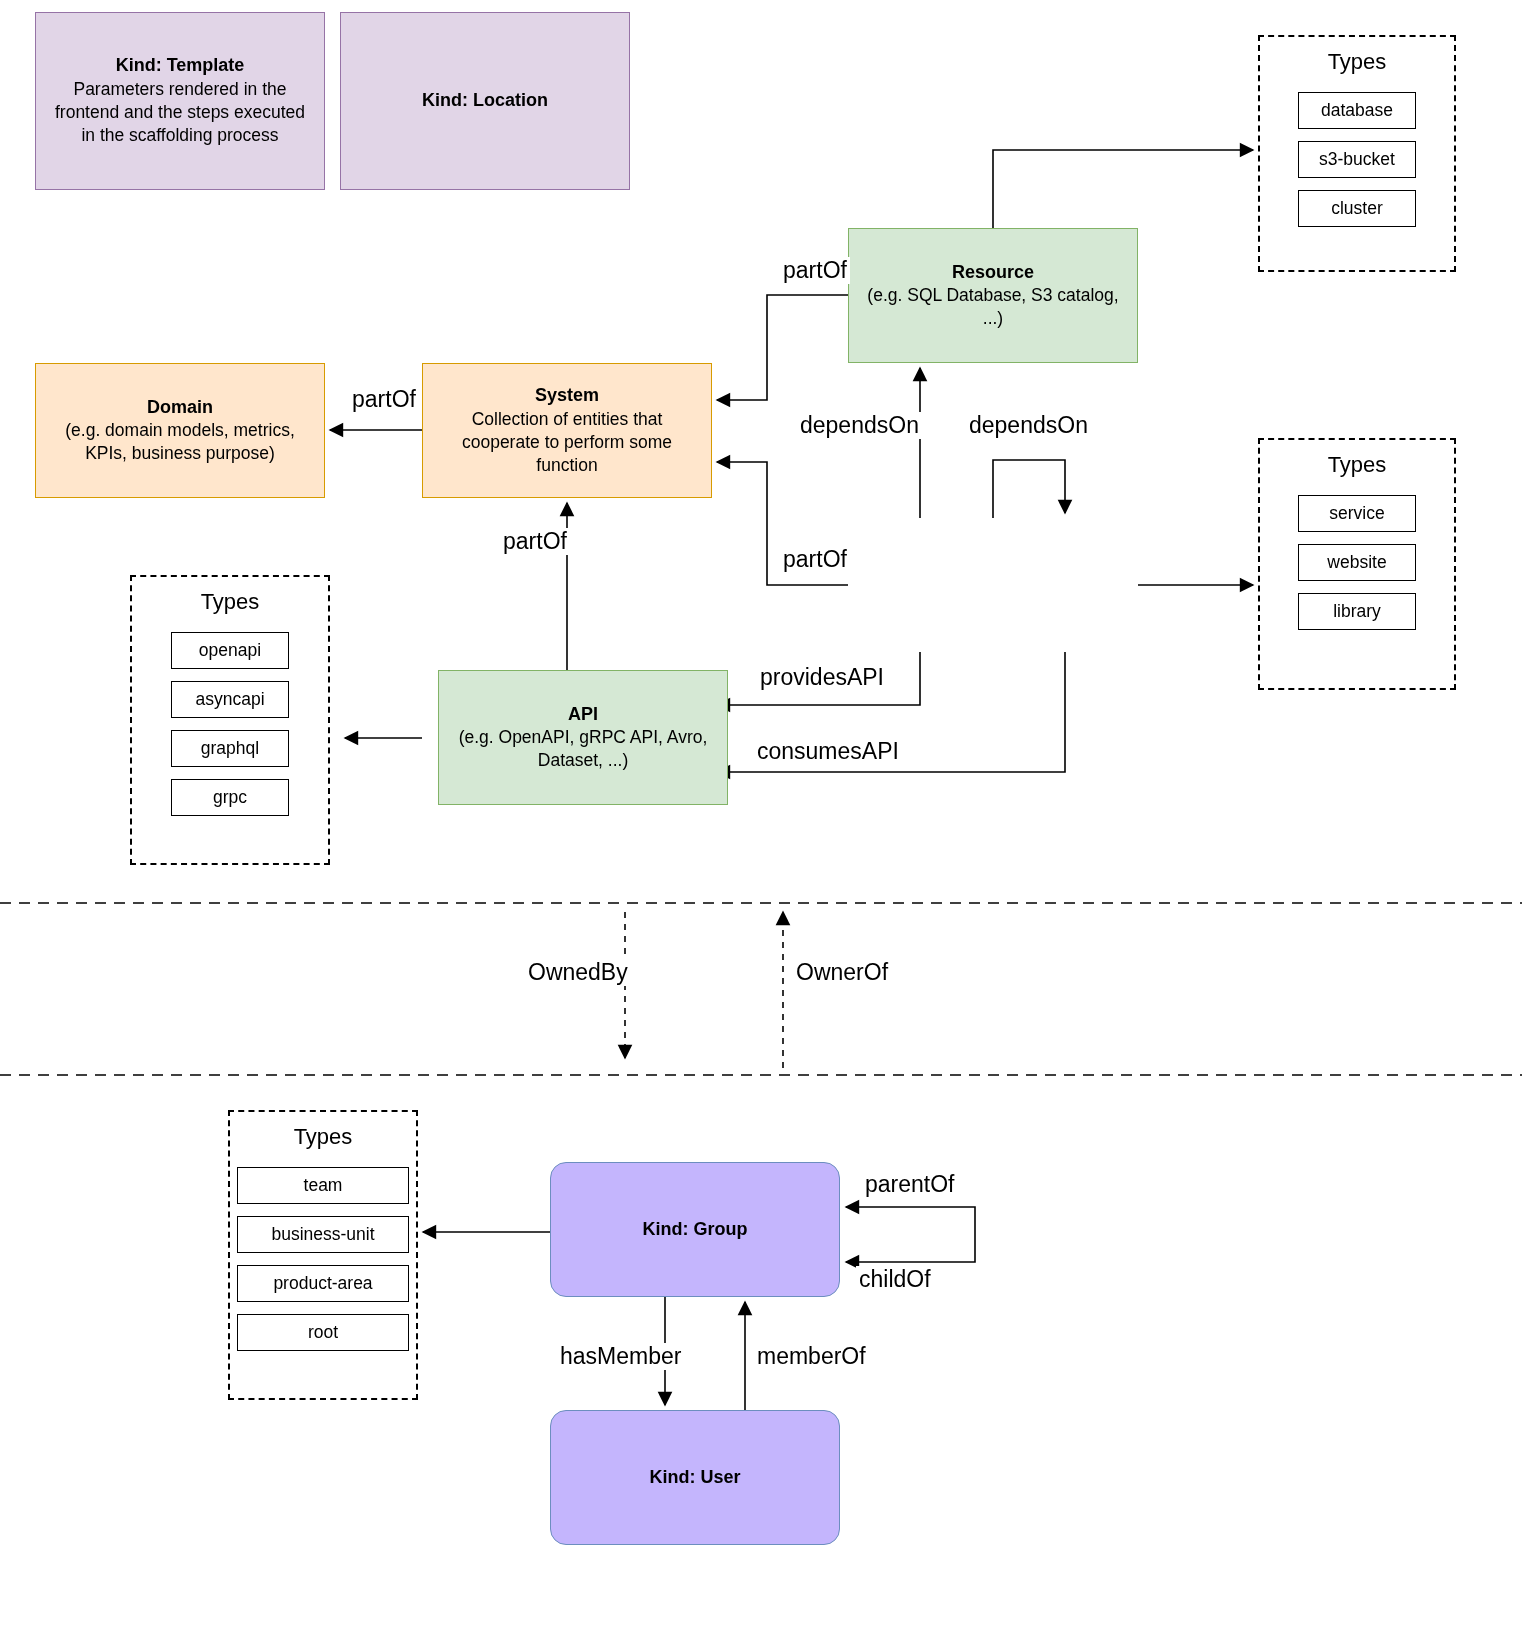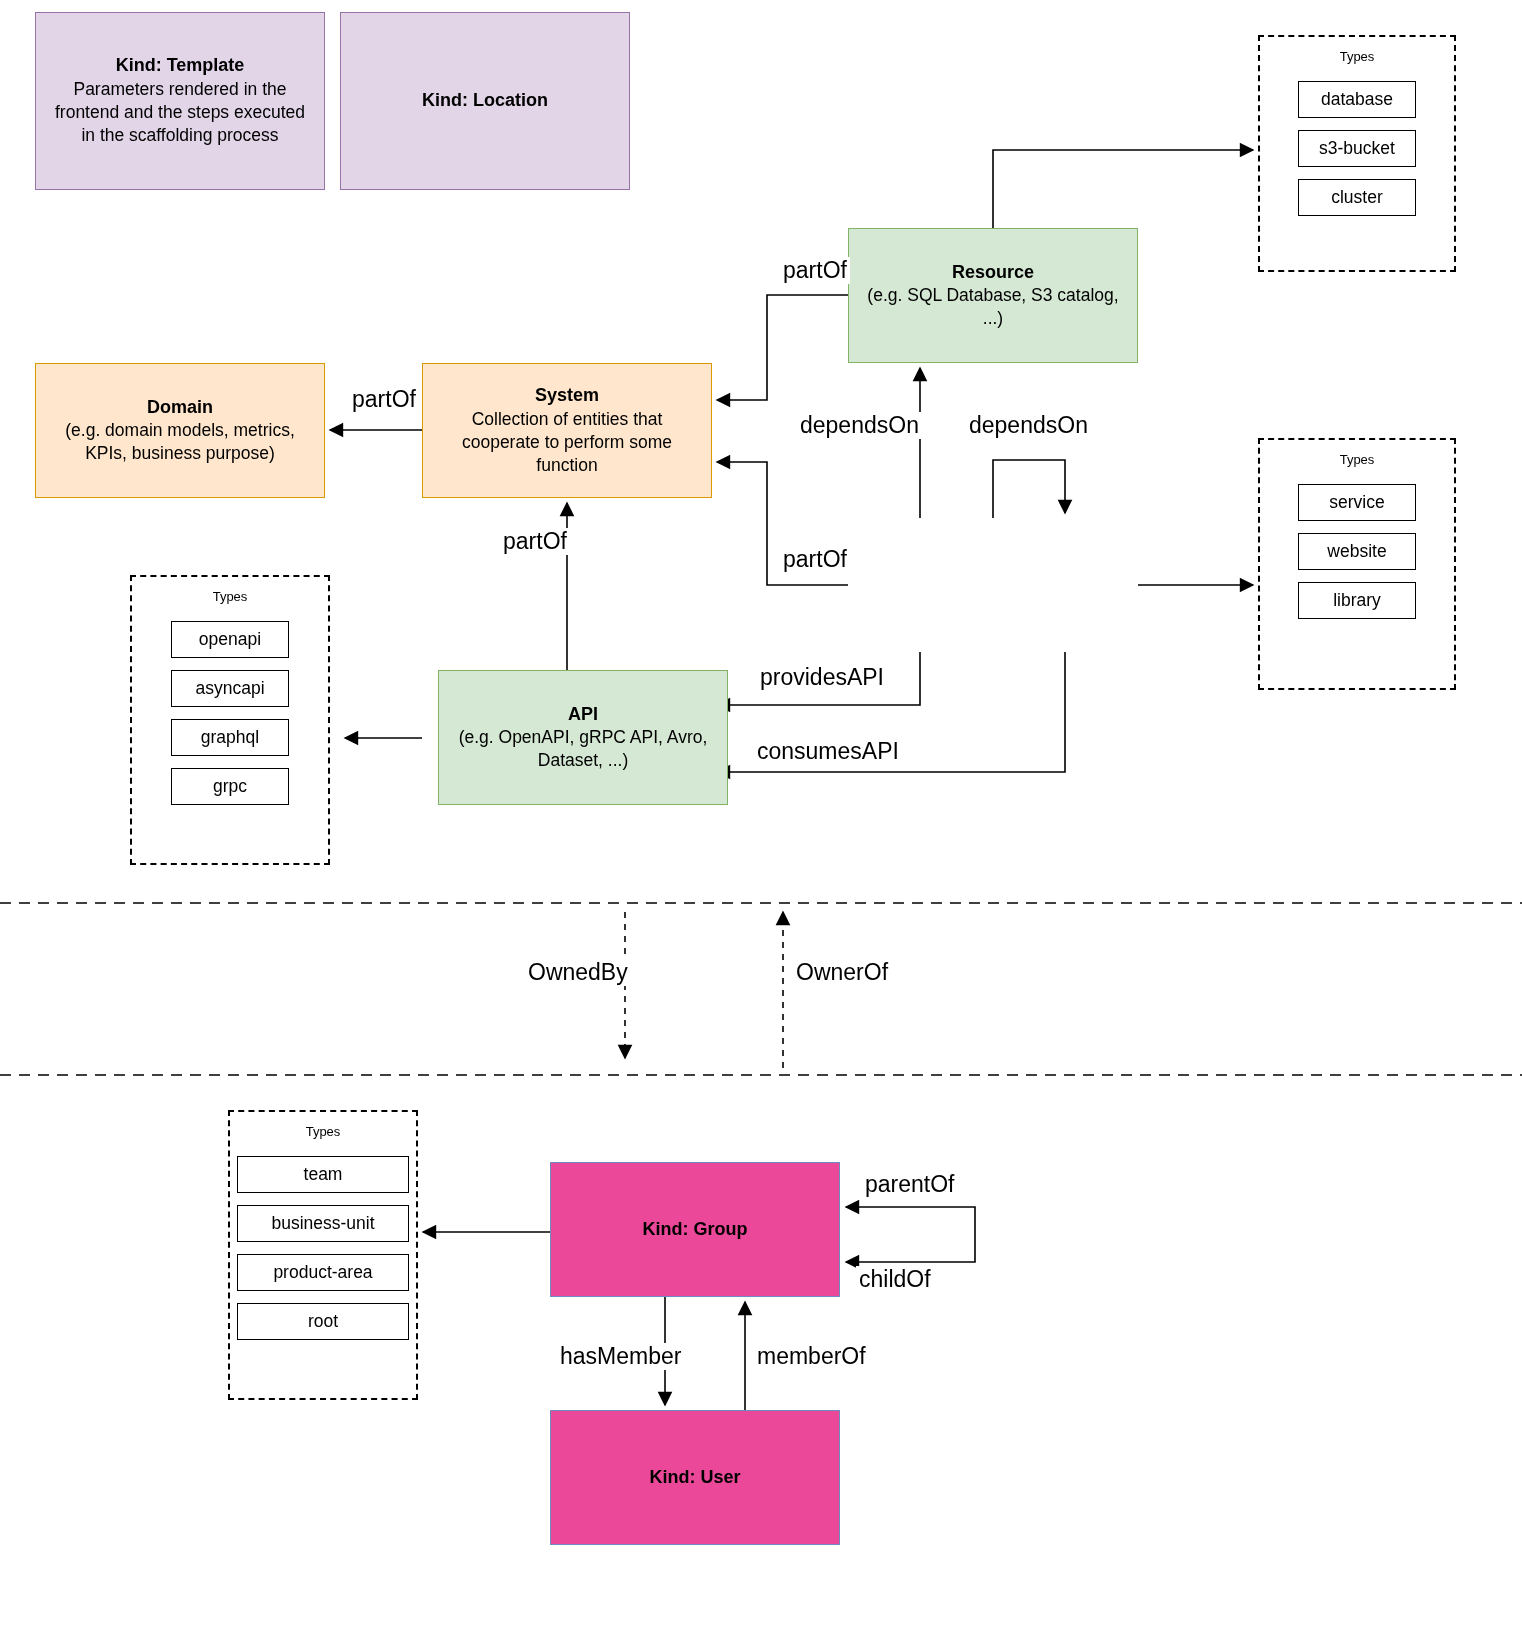--- a/index.html
+++ b/index.html
@@ -10,25 +10,25 @@
   .edge.dashed-sm { stroke-dasharray:6 6; }
   .edge.dashed-lg { stroke-dasharray:11 8; }
 
   .node { position:absolute; display:flex; flex-direction:column; align-items:center;
           justify-content:center; text-align:center; padding:8px 10px; font-size:17.5px;
           line-height:1.32; border:1px solid #000; }
   .node-title { font-weight:700; font-size:18px; }
   .purple { background:#E1D5E7; border-color:#9673A6; }
   .green  { background:#D5E8D4; border-color:#82B366; }
   .orange { background:#FFE6CC; border-color:#D79B00; }
-  .blue   { background:#ec4899; border-color:#6C8EBF; }
+  .blue   { background:#c4b5fd; border-color:#6C8EBF;border-radius:16px; }
 
   .types-box { position:absolute; border:2px dashed #000; background:#fff;
                display:flex; flex-direction:column; align-items:center; padding-top:12px; }
-  .types-title { font-size:13px; margin-bottom:5px; }
+  .types-title { font-size:22px; margin-bottom:5px; }
   .type-item { border:1.5px solid #000; background:#fff; height:37px; margin-top:12px;
                display:flex; align-items:center; justify-content:center; font-size:17.5px; }
   .ti-sm { width:118px; }
   .ti-lg { width:172px; }
 
   .edge-label { position:absolute; background:#fff; font-size:23px; padding:0 3px; white-space:nowrap; }
 </style>
 </head>
 <body>
 

